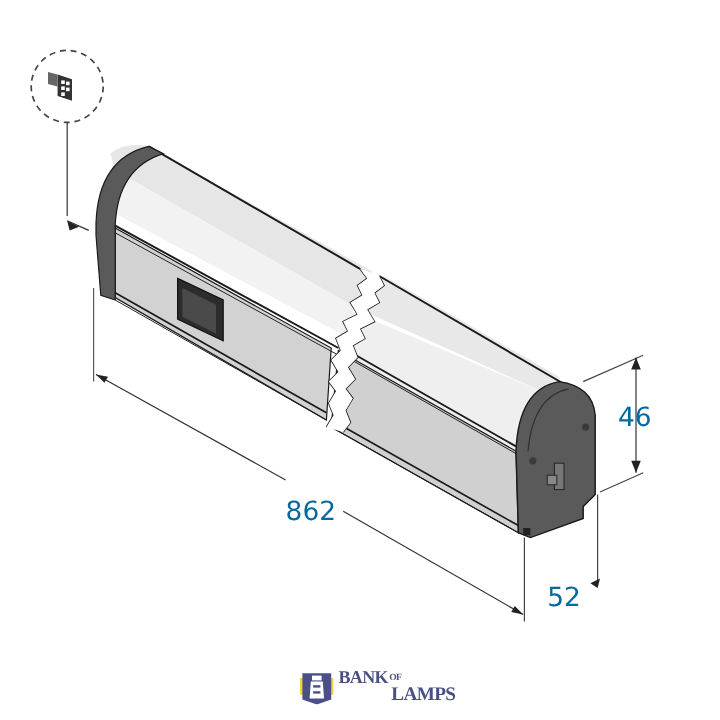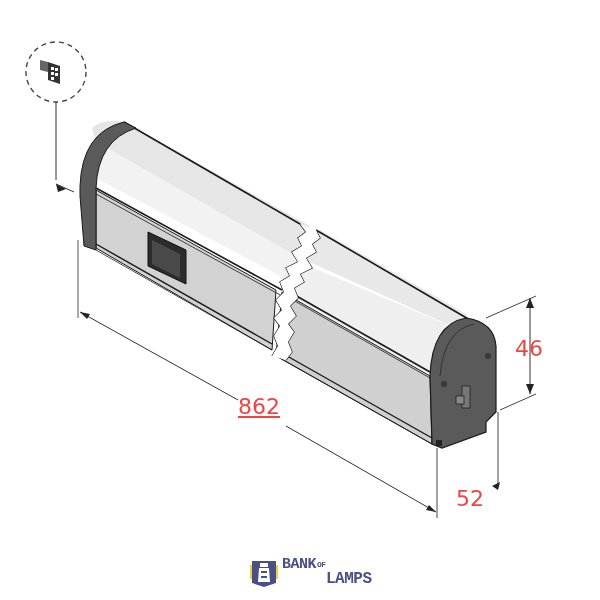--- a/index.html
+++ b/index.html
@@ -1,23 +1,23 @@
 <!DOCTYPE html>
 <html><head>
   <meta charset="utf-8">
   <style>
     html, body { margin: 0; padding: 0; background: #ffffff; }
     body { width: 600px; height: 600px; position: relative; overflow: hidden;
            font-family: "Liberation Sans", sans-serif; }
     #drawing { position: absolute; left: 0; top: 0; width: 600px; height: 600px; }
     .dim-label { position: absolute; font-family: "DejaVu Sans", sans-serif;
-                 font-size: 22px; color: #ef4444; line-height: 1; }
+                 font-size: 22px; color: #0369a1; line-height: 1; }
     #logo { position: absolute; left: 250px; top: 557px; display: flex; align-items: center; gap: 4px; }
     .logo-text { display: flex; flex-direction: column; line-height: 14px; font-weight: bold;
-                 font-family: Liberation Mono, monospace; color: #4a4f86; }
+                 font-family: Liberation Serif, serif; color: #4a4f86; }
     .logo-line1 { font-size: 15px; letter-spacing: -0.5px; }
     .logo-line1 .of { font-size: 8px; vertical-align: top; margin-left: 1px; }
     .logo-line2 { font-size: 16px; letter-spacing: -0.5px; margin-left: 44px; }
   </style>
 </head>
 <body>
 
 <svg id="drawing" viewBox="0 0 600 600" xmlns="http://www.w3.org/2000/svg">
 
   <g>
@@ -96,21 +96,21 @@
   </g>
   <g>
     <line x1="486" y1="318" x2="536" y2="296" stroke="#444" stroke-width="1"></line>
     <line x1="500" y1="410" x2="536" y2="394" stroke="#444" stroke-width="1"></line>
     <line x1="530" y1="298" x2="530" y2="394" stroke="#333" stroke-width="1"></line>
     <polygon points="530,298 526,308 534,308" fill="#222"></polygon>
     <polygon points="530,394 526,384 534,384" fill="#222"></polygon>
   </g>
 </svg>
 
-<div class="dim-label" style="left:238px; top:396px;text-decoration:underline;">862</div>
+<div class="dim-label" style="left:238px; top:416px;">862</div>
 <div class="dim-label" style="left:515px; top:338px;">46</div>
 <div class="dim-label" style="left:456px; top:488px;">52</div>
 
 <div id="logo">
   <svg width="28" height="30" viewBox="0 0 28 30">
     <polygon points="0,8 28,8 28,22 0,22" fill="#f2d23a"></polygon>
     <path d="M2,4 L26,4 L26,26 L14,30 L2,26 Z" fill="#4a4f86"></path>
     <rect x="10" y="6" width="8" height="4" fill="#fff"></rect>
     <polygon points="9,11 19,11 20,25 8,25" fill="#fff"></polygon>
     <rect x="11" y="14" width="6" height="2" fill="#4a4f86"></rect>

